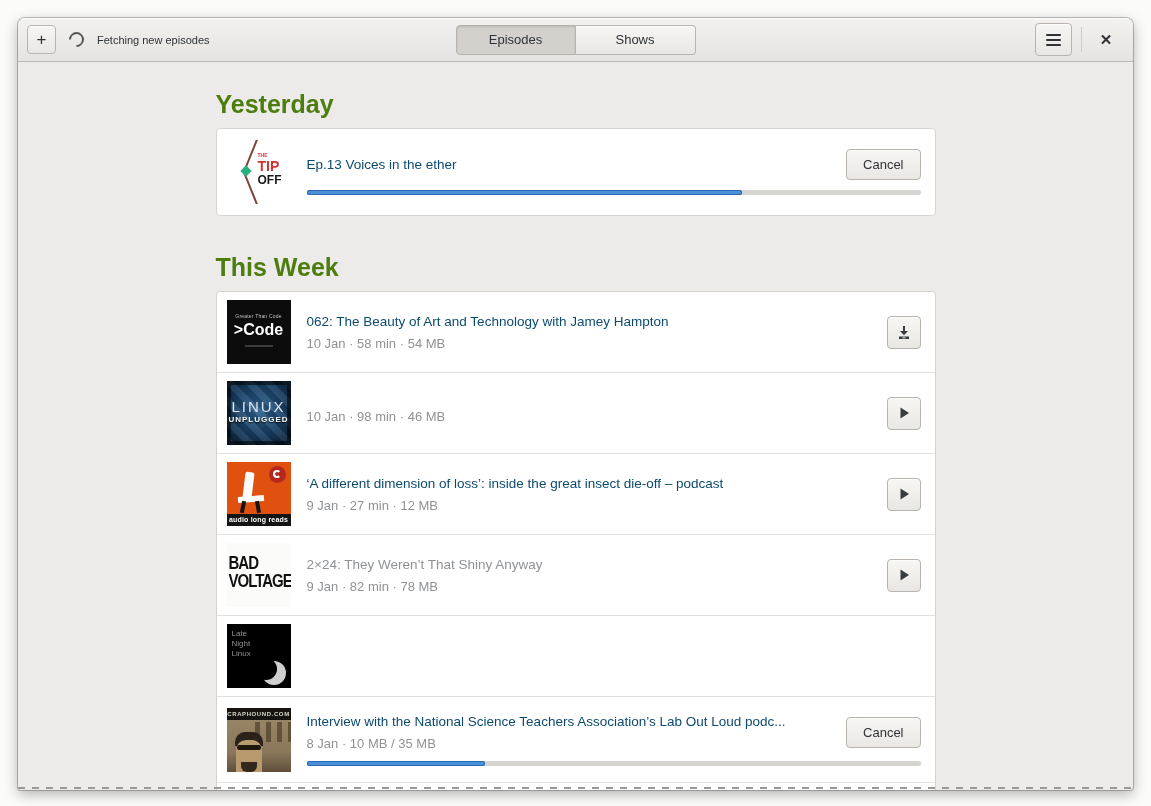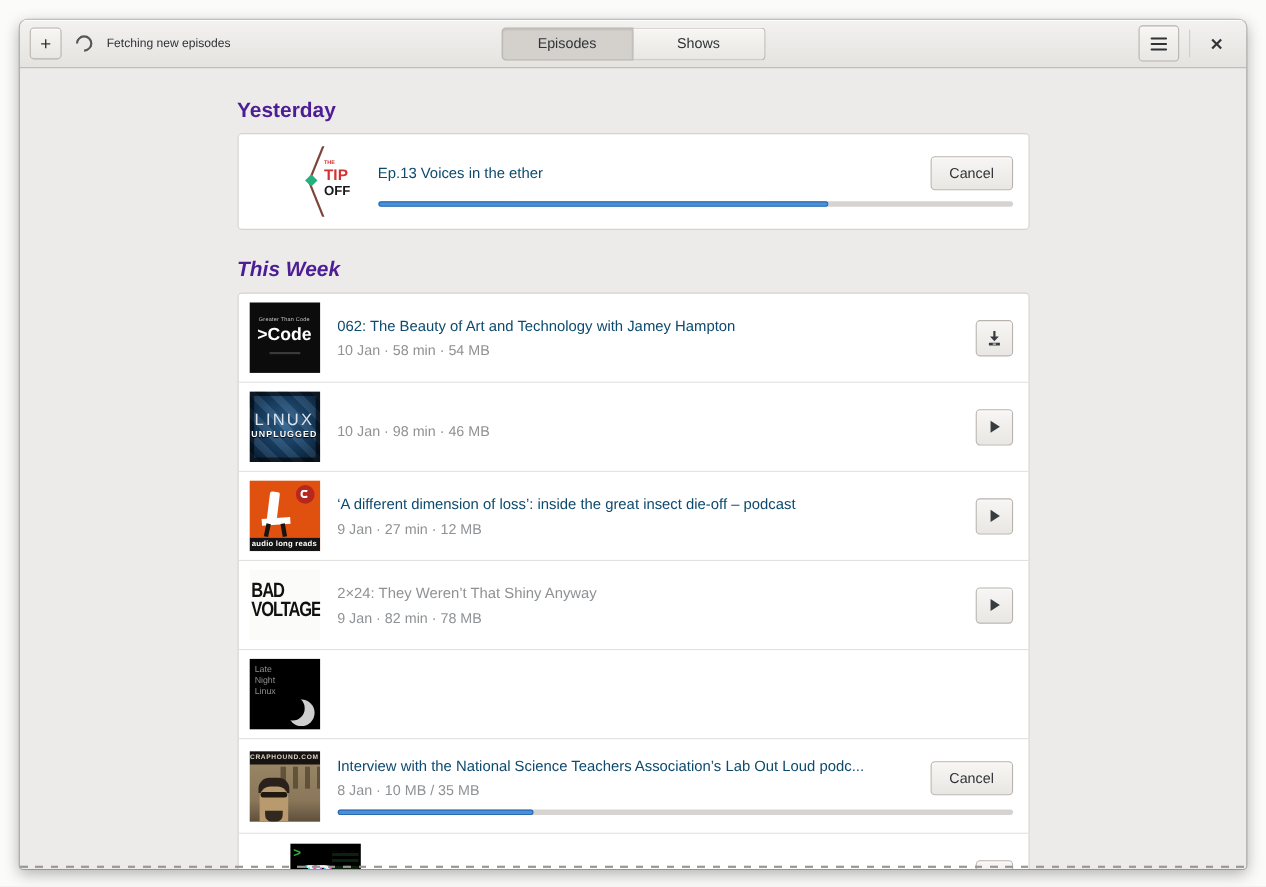--- a/index.html
+++ b/index.html
@@ -47,29 +47,29 @@
   .sw-btn:last-child  { border-radius:0 4px 4px 0; border-left:none; }
   .sw-btn.active { background:#d4d1cc; box-shadow: inset 0 1px 2px rgba(0,0,0,.12); }
   .hb-right { margin-left:auto; display:flex; align-items:center; gap:9px; padding-right:12px; }
   .menu-btn { width:37px; height:33px; display:flex; align-items:center; justify-content:center; }
   .bars span { display:block; width:15px; height:2px; background:#2f3337; margin:3px 0; border-radius:1px; }
   .vsep { width:1px; height:25px; background:#cfccc6; }
   .close-btn { width:30px; height:30px; background:none; border:none; font-size:15px; font-weight:bold; color:#303437; }
   
   .content { position:relative; height:728px; overflow:hidden; }
   .column { width:720px; margin:0 auto; padding-top:28px; }
-  .section-title { font-size:19px; font-weight:700; color:#4c1d95; margin:0 0 9px; }
-  .section + .section .section-title { margin-top:26px;font-style:italic; }
+  .section-title { font-size:25px; font-weight:700; color:#4d7c0f; margin:0 0 9px; }
+  .section + .section .section-title { margin-top:37px; }
   .list { background:#fff; border:1px solid #d6d3cf; border-radius:4px; }
   .episode-row {
     display:flex; align-items:center; gap:16px;
     padding:0 14px 0 10px; height:81px;
     border-bottom:1px solid #e3e1dd;
   }
-  .episode-row:last-child { border-bottom:none;margin-left:37px; }
+  .episode-row:last-child { border-bottom:none; }
   .episode-row.downloading { height:86px; }
   .right-part { flex:1; min-width:0; display:flex; flex-direction:column; justify-content:center; }
   .toprow { display:flex; align-items:center; gap:12px; }
   .texts { flex:1; min-width:0; }
   .episode-title { font-size:13.5px; color:#0c4a6e; white-space:nowrap; overflow:hidden; text-overflow:ellipsis; }
   .episode-meta  { font-size:13px; color:#8f9295; margin-top:7px; }
   .played .episode-title { color:#8f9295; }
   .progress { margin-top:10px; height:5px; border-radius:3px; background:#d6d4d0; }
   .progress .fill { height:100%; border-radius:3px; background:#4a90d9; box-shadow: inset 0 0 0 1px #2b6ab2; }
   .cancel-btn { padding:7px 16px; }

